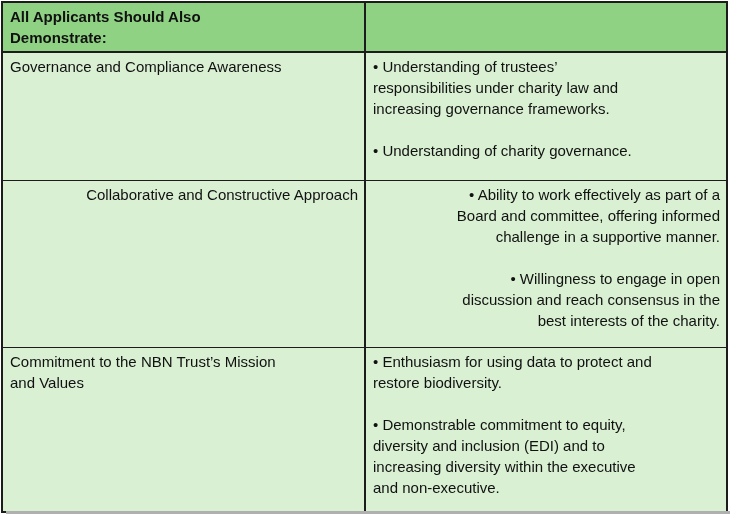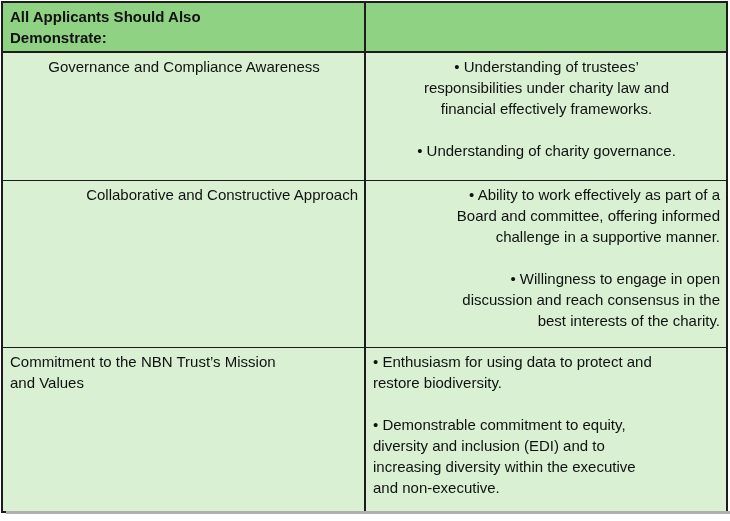--- a/index.html
+++ b/index.html
@@ -43,21 +43,21 @@
     white-space: pre-line;
     overflow: hidden;
   }
   td:first-child { border-right-width: 2px; }
   tr.header-row td {
     background: var(--header_bg);
     font-weight: bold;
     border-bottom-width: 2px;
   }
   tr.header-row { height: 44px; margin-left: 40px; }
-  tr.row-1 { height: 128px; text-align: center; }
+  tr.row-1 { height: 128px; }
   tr.row-2 { height: 167px; text-align: right; }
   tr.row-3 { height: 165px; }
   .edge-shadow {
     position: absolute;
     left: 6px; right: 0;
     top: 511px; height: 3px;
     background: var(--shadow);
   }
 </style>
 </head>
@@ -72,21 +72,21 @@
     <tbody>
       <tr class="header-row">
         <td>All Applicants Should Also
 Demonstrate:</td>
         <td></td>
       </tr>
       <tr class="row-1">
         <td>Governance and Compliance Awareness</td>
         <td>• Understanding of trustees’
 responsibilities under charity law and
-financial effectively frameworks.
+increasing governance frameworks.
 
 • Understanding of charity governance.</td>
       </tr>
       <tr class="row-2">
         <td>Collaborative and Constructive Approach</td>
         <td>• Ability to work effectively as part of a
 Board and committee, offering informed
 challenge in a supportive manner.
 
 • Willingness to engage in open

